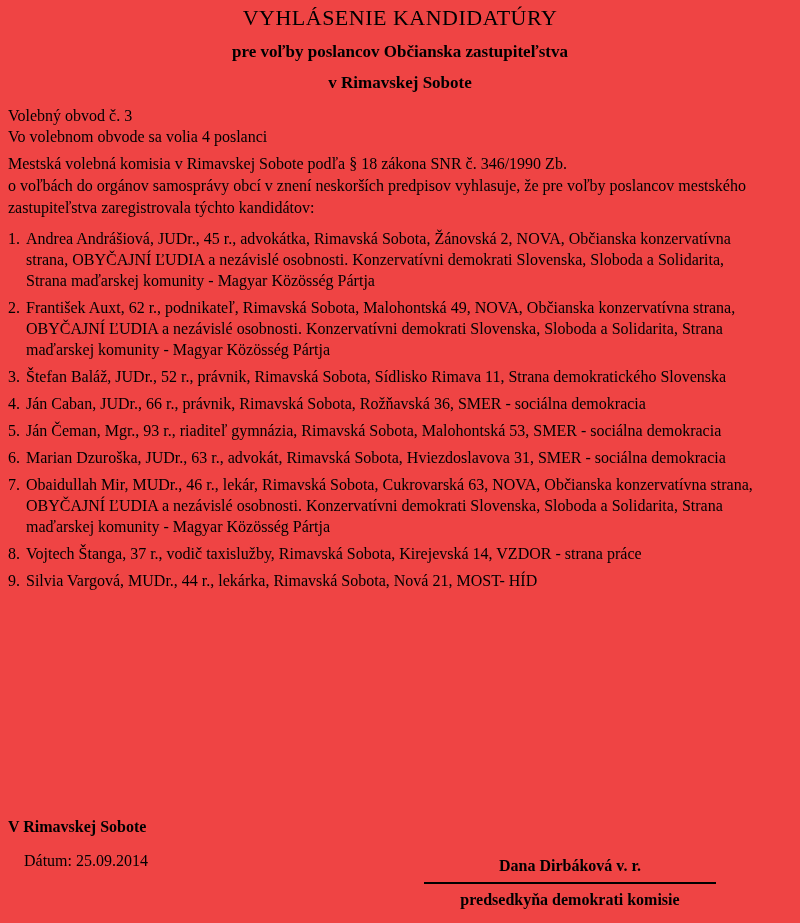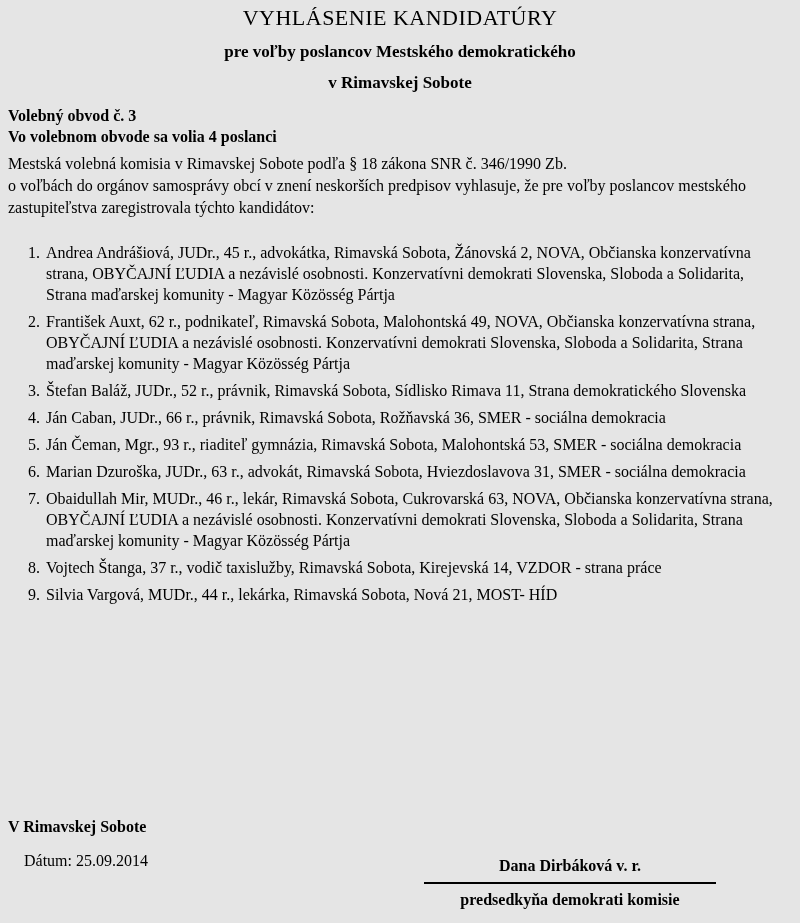--- a/index.html
+++ b/index.html
@@ -1,20 +1,20 @@
 <!DOCTYPE html>
 <html><head>
 <meta charset="utf-8">
 <style>
   html, body { margin: 0; padding: 0; background: #ffffff; }
   .page {
     position: relative;
     width: 800px;
     height: 923px;
-    background: #e5e5e5;
+    background: #ef4444;
     color: #000000;
     font-family: "Liberation Serif", "DejaVu Serif", serif;
     font-size: 16px;
     overflow: hidden;
   }
   .title {
     margin: 0;
     padding-top: 5px;
     text-align: center;
     font-size: 22px;
@@ -23,33 +23,33 @@
     line-height: 26px;
   }
   .sub {
     text-align: center;
     font-weight: bold;
     font-size: 17px;
     line-height: 21px;
     margin-top: 10px;
   }
   .district {
-    font-weight: bold;
+    font-weight: normal;
     font-size: 16px;
     line-height: 21px;
     margin: 12px 0 0 8px;
   }
   .intro {
     margin: 6px 10px 0 8px;
     line-height: 22px;
   }
   .intro-line { display: block; }
   .candidates {
-    margin: 23px 0 0 0;
-    padding-left: 44px;
+    margin: 9px 0 0 0;
+    padding-left: 24px;
     width: 740px;
     line-height: 21px;
   }
   .candidates li {
     margin-bottom: 6px;
     padding-left: 2px;
   }
   .place {
     position: absolute;
     left: 8px;
@@ -76,21 +76,21 @@
     height: 0;
   }
   .sig-role { margin-top: 7px; }
 </style>
 </head>
 <body>
 
 <div class="page">
 
   <h1 class="title">VYHLÁSENIE KANDIDATÚRY</h1>
-  <div class="sub">pre voľby poslancov Mestského demokratického</div>
+  <div class="sub">pre voľby poslancov Občianska zastupiteľstva</div>
   <div class="sub">v Rimavskej Sobote</div>
 
   <div class="district">
     <div>Volebný obvod č. 3</div>
     <div>Vo volebnom obvode sa volia 4 poslanci</div>
   </div>
 
   <p class="intro">
     <span class="intro-line">Mestská volebná komisia v Rimavskej Sobote podľa § 18 zákona SNR č. 346/1990 Zb.</span>
     <span>o voľbách do orgánov samosprávy obcí v znení neskorších predpisov vyhlasuje, že pre voľby poslancov mestského zastupiteľstva zaregistrovala týchto kandidátov:</span>

